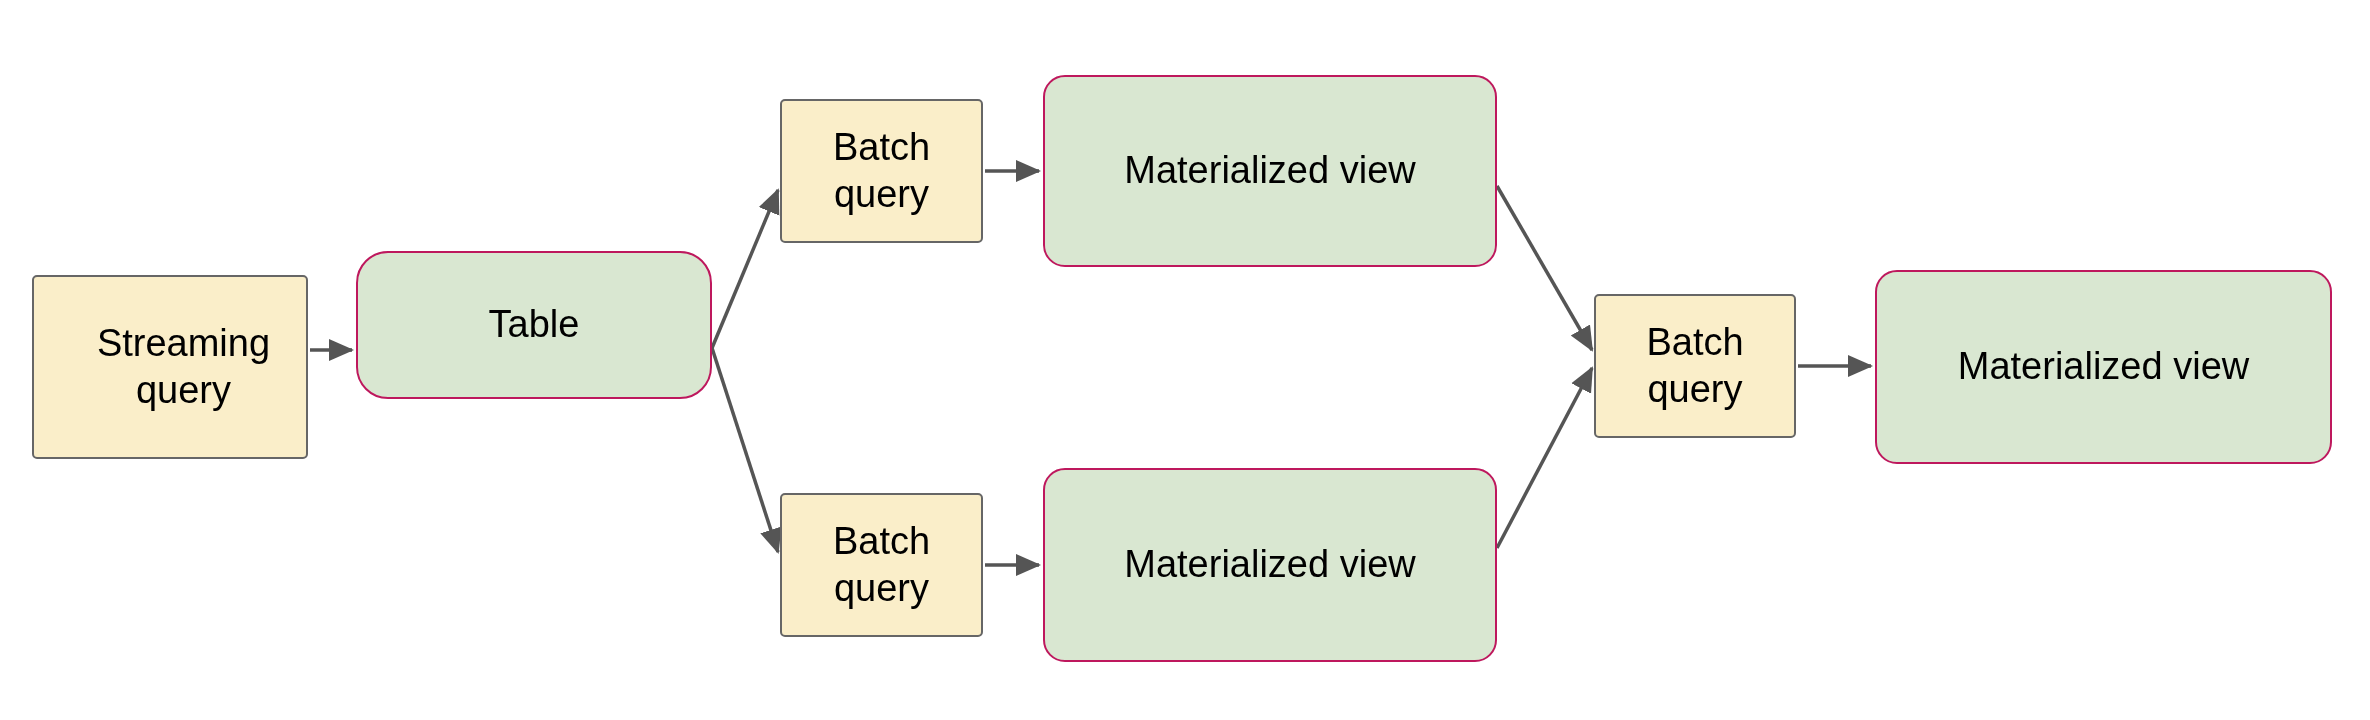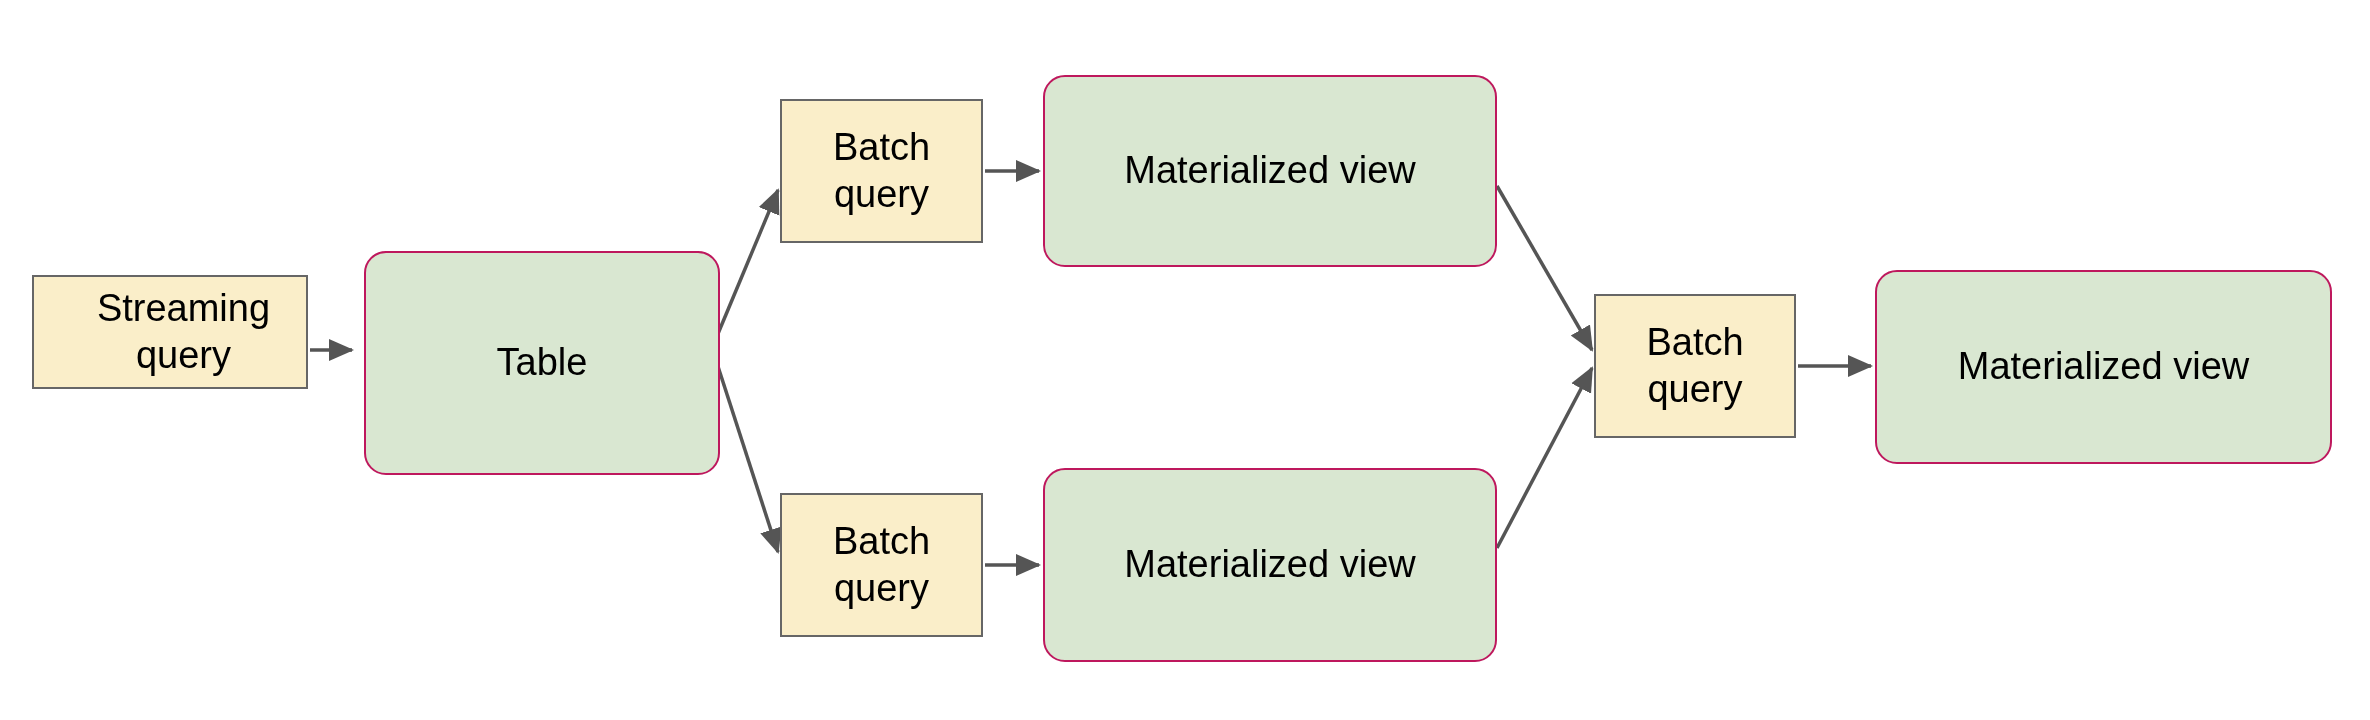--- a/index.html
+++ b/index.html
@@ -34,21 +34,21 @@
     justify-content: center;
     text-align: center;
     color: #000000;
     line-height: 1.25;
     white-space: pre-line;
     z-index: 2;
   }
   .node.proc {
     background: #faeec9;
     border: 2px solid #666666;
-    border-radius: 0;
+    border-radius: 5px;
     font-size: 38px;
   }
   .node.store {
     background: #d9e7d1;
     border: 2px solid #be185d;
     border-radius: 22px;
     font-size: 38px;
   }
 </style>
 </head>
@@ -73,23 +73,23 @@
 
     <line x1="985" y1="565" x2="1039" y2="565" stroke="#555555" stroke-width="3.5" marker-end="url(#arrow)"></line>
 
     <line x1="1497" y1="186" x2="1592" y2="350" stroke="#555555" stroke-width="3.5" marker-end="url(#arrow)"></line>
 
     <line x1="1497" y1="548" x2="1592" y2="368" stroke="#555555" stroke-width="3.5" marker-end="url(#arrow)"></line>
 
     <line x1="1798" y1="366" x2="1871" y2="366" stroke="#555555" stroke-width="3.5" marker-end="url(#arrow)"></line>
   </svg>
 
-  <div class="node proc" style="left: 32px; top: 275px; width: 276px; height: 114px; padding-left: 27px;">Streaming
+  <div class="node proc" style="left: 32px; top: 275px; width: 276px; height: 184px; padding-left: 27px;">Streaming
 query</div>
-  <div class="node store" style="left: 364px; top: 251px; width: 356px; height: 224px;">Table</div>
+  <div class="node store" style="left: 356px; top: 251px; width: 356px; height: 148px; border-radius: 32px;">Table</div>
   <div class="node proc" style="left: 780px; top: 99px; width: 203px; height: 144px;">Batch
 query</div>
   <div class="node store" style="left: 1043px; top: 75px; width: 454px; height: 192px;">Materialized view</div>
   <div class="node proc" style="left: 780px; top: 493px; width: 203px; height: 144px;">Batch
 query</div>
   <div class="node store" style="left: 1043px; top: 468px; width: 454px; height: 194px;">Materialized view</div>
   <div class="node proc" style="left: 1594px; top: 294px; width: 202px; height: 144px;">Batch
 query</div>
   <div class="node store" style="left: 1875px; top: 270px; width: 457px; height: 194px;">Materialized view</div>
 

